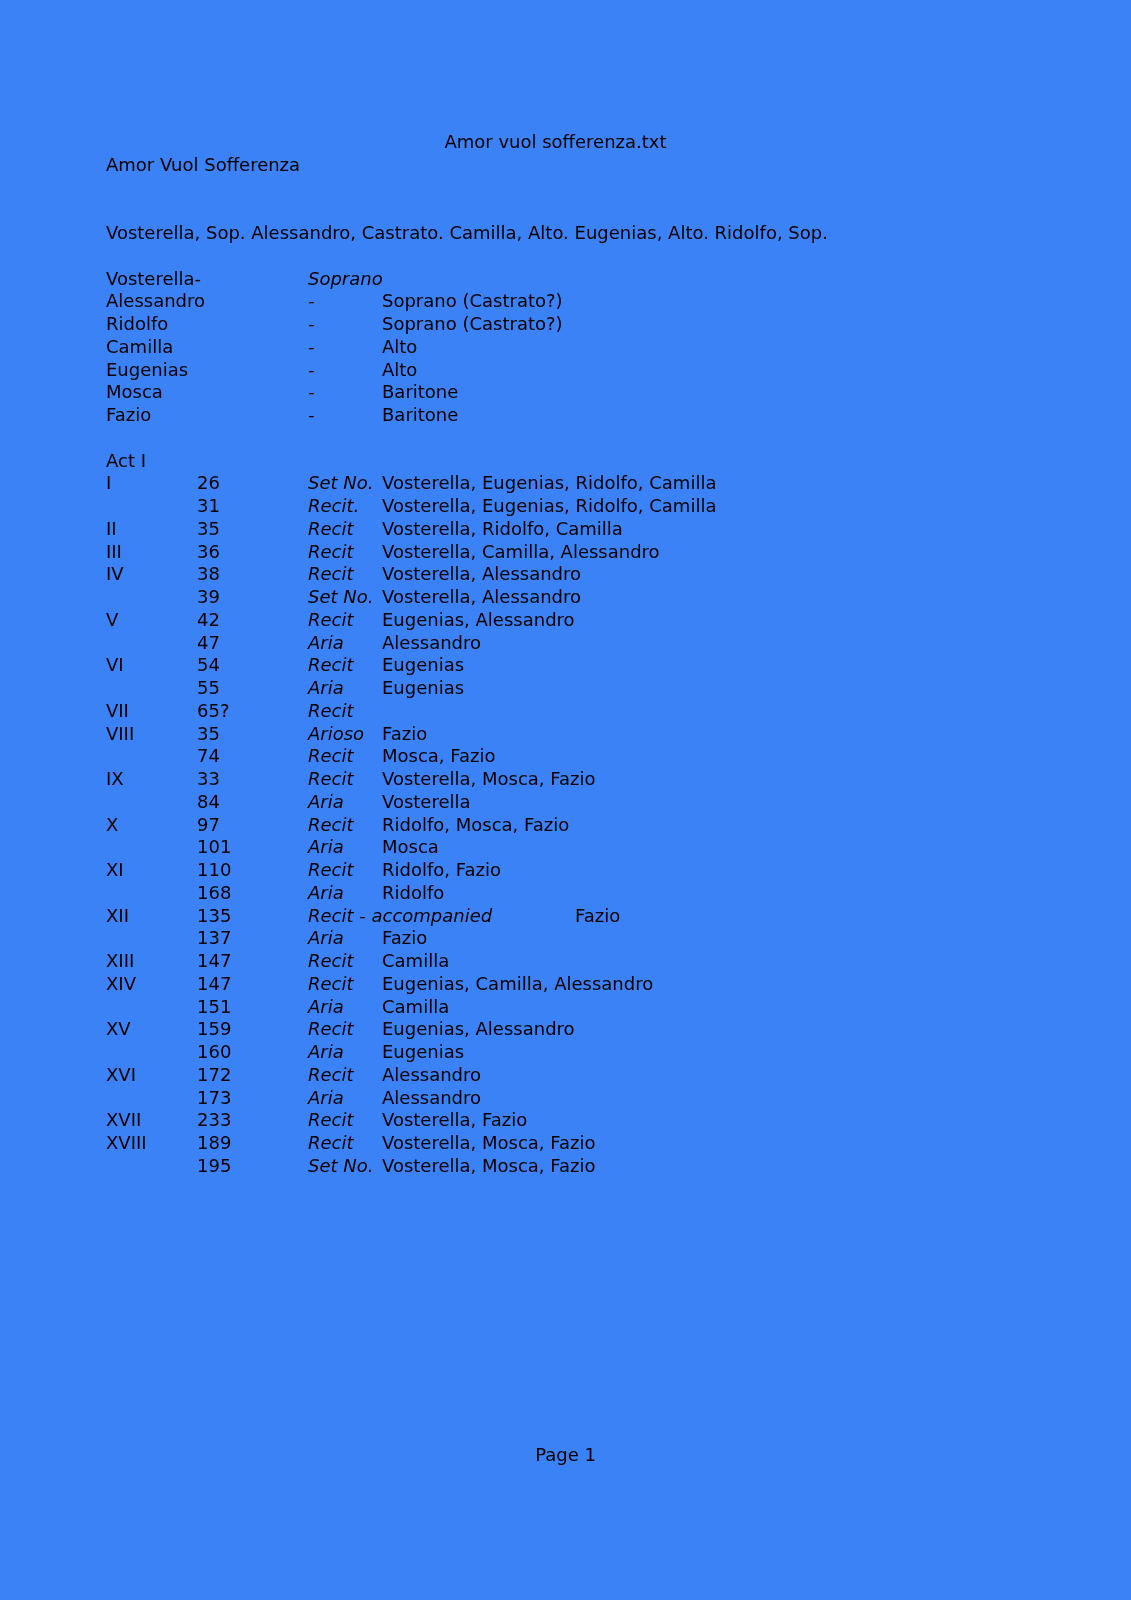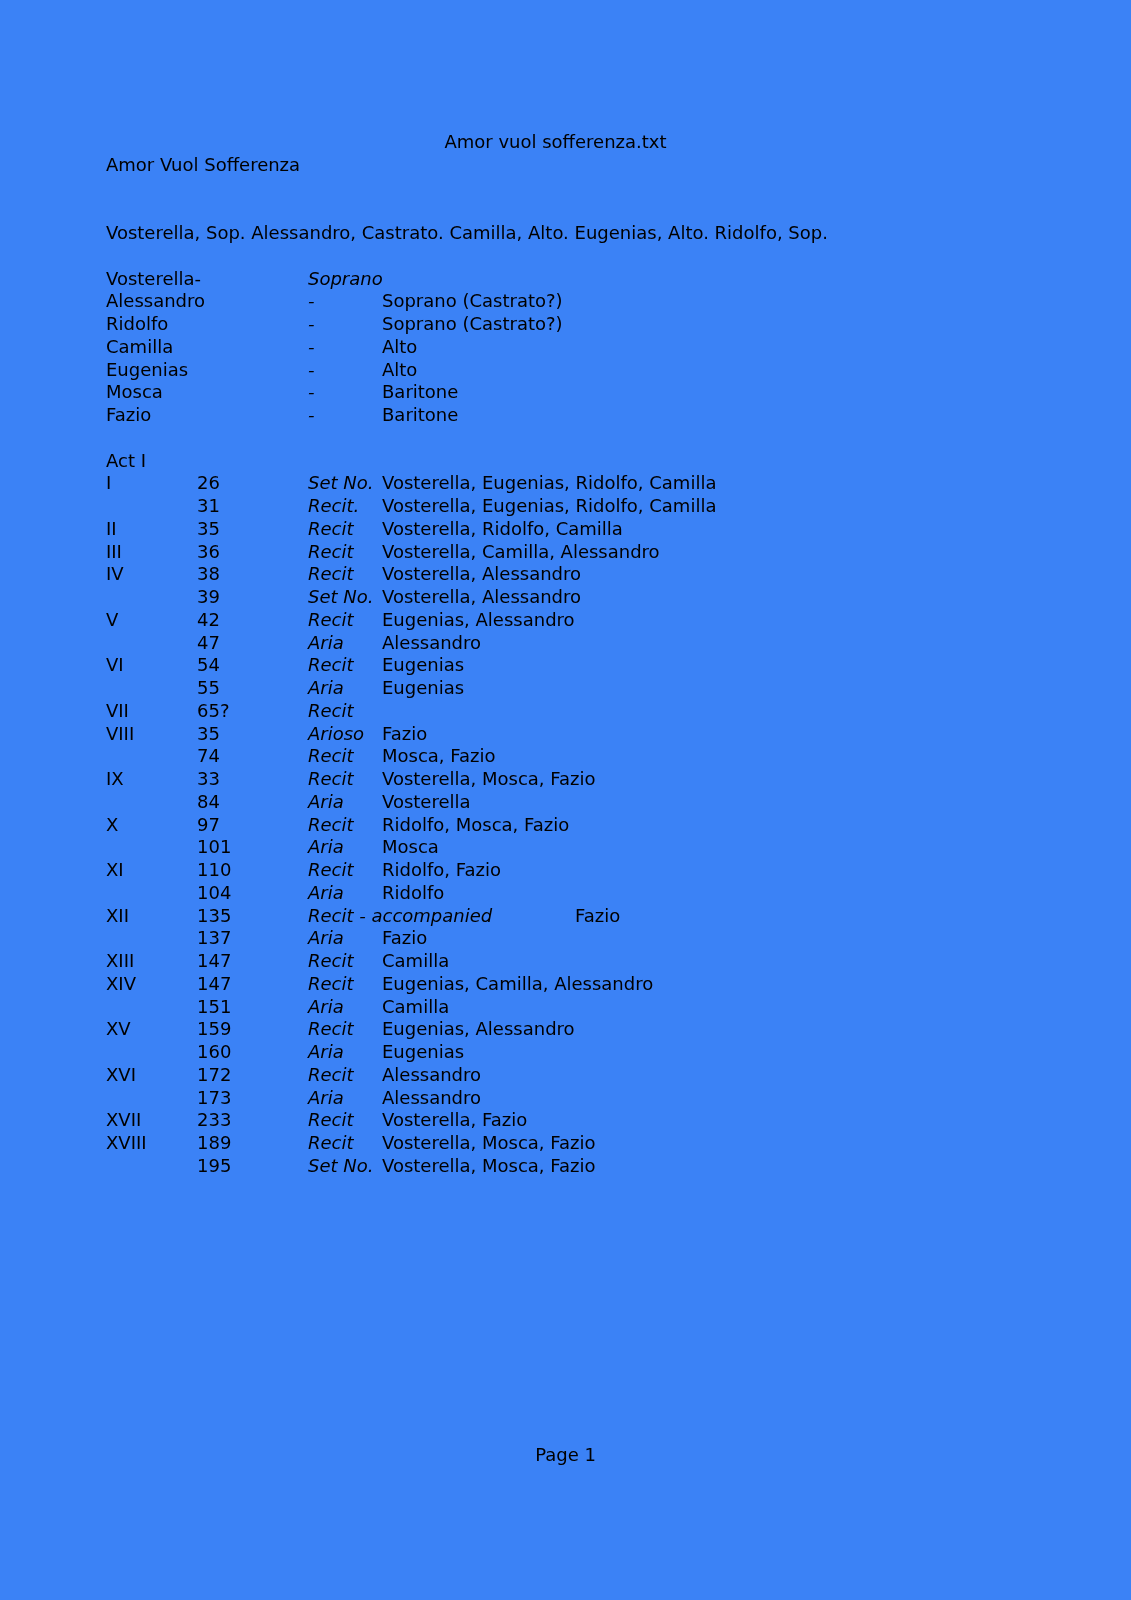--- a/index.html
+++ b/index.html
@@ -213,21 +213,21 @@
         <span class="c4">Mosca</span>
       </div>
       <div class="line">
         <span class="c1">XI</span>
         <span class="c2">110</span>
         <span class="c3">Recit</span>
         <span class="c4">Ridolfo, Fazio</span>
       </div>
       <div class="line">
         <span class="c1"></span>
-        <span class="c2">104</span>
+        <span class="c2">168</span>
         <span class="c3">Aria</span>
         <span class="c4">Ridolfo</span>
       </div>
       <div class="line">
         <span class="c1">XII</span>
         <span class="c2">135</span>
         <span class="c3">Recit - accompanied</span>
         <span class="c4wide">Fazio</span>
       </div>
       <div class="line">

